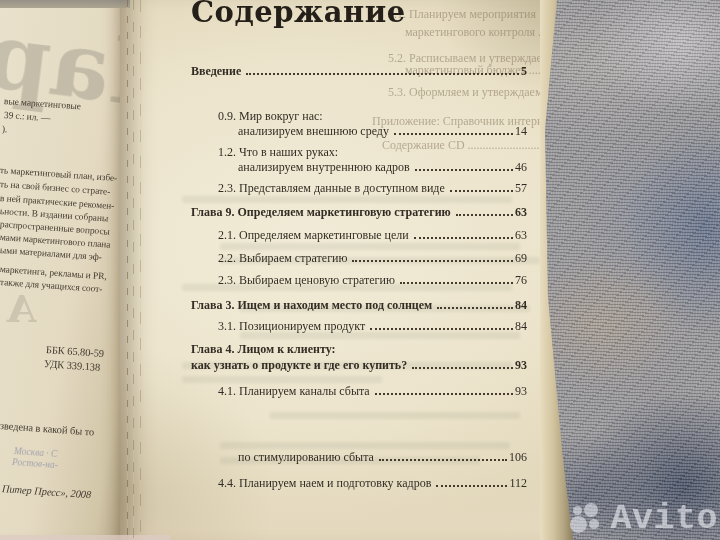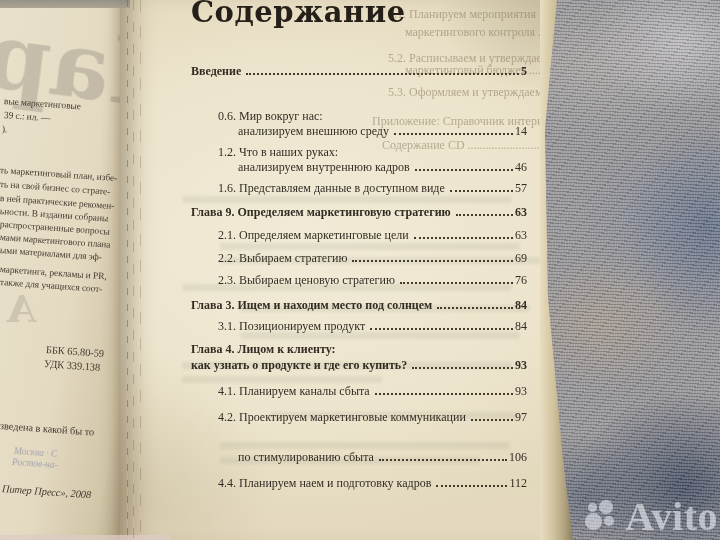--- a/index.html
+++ b/index.html
@@ -71,21 +71,21 @@
       radial-gradient(ellipse 90px 70px at 60% 72%, rgba(150,148,150,.5), transparent 70%);}
 
   
   .wm{position:absolute;right:2px;bottom:3px;display:flex;align-items:center;z-index:5;}
   .wm-logo{position:relative;width:37px;height:34px;margin-right:3px;}
   .wm-logo i{position:absolute;border-radius:50%;background:rgba(238,240,245,.55);}
   .wm-c1{left:3px;top:3px;width:9px;height:9px;}
   .wm-c2{left:14px;top:0;width:14px;height:14px;}
   .wm-c3{left:0;top:13px;width:17px;height:17px;}
   .wm-c4{left:19px;top:16px;width:10px;height:10px;}
-  .wm-text{font-family:Liberation Serif, serif;font-weight:700;font-size:40px;letter-spacing:.5px;
+  .wm-text{font-family:Liberation Mono, monospace;font-weight:700;font-size:35px;letter-spacing:.5px;
     color:rgba(240,242,246,.6);line-height:1;text-align:center;}
 </style>
 </head>
 <body>
 
 <div id="shot">
 
   <div class="left-page">
     <div class="ghost-title">Мар</div>
     <div class="ghost-letter">А</div>
@@ -139,37 +139,37 @@
 
     <div class="toc-title">Содержание</div>
 
     <div class="toc">
       <div class="trow ch" style="top:64px">
         <span class="lt">Введение</span>
         <span class="leader"></span>
         <span class="pg">5</span>
       </div>
       <div class="trow sub" style="top:109px">
-        <span class="lt">0.6. Мир вокруг нас:</span>
+        <span class="lt">0.9. Мир вокруг нас:</span>
       </div>
       <div class="trow cont" style="top:124px">
         <span class="lt">анализируем внешнюю среду</span>
         <span class="leader"></span>
         <span class="pg">14</span>
       </div>
       <div class="trow sub" style="top:145px">
         <span class="lt">1.2. Что в наших руках:</span>
       </div>
       <div class="trow cont" style="top:160px">
         <span class="lt">анализируем внутреннюю кадров</span>
         <span class="leader"></span>
         <span class="pg">46</span>
       </div>
       <div class="trow sub" style="top:181px">
-        <span class="lt">1.6. Представляем данные в доступном виде</span>
+        <span class="lt">2.3. Представляем данные в доступном виде</span>
         <span class="leader"></span>
         <span class="pg">57</span>
       </div>
       <div class="trow ch" style="top:205px">
         <span class="lt">Глава 9. Определяем маркетинговую стратегию</span>
         <span class="leader"></span>
         <span class="pg">63</span>
       </div>
       <div class="trow sub" style="top:228px">
         <span class="lt">2.1. Определяем маркетинговые цели</span>
@@ -201,25 +201,20 @@
       </div>
       <div class="trow ch" style="top:358px">
         <span class="lt">как узнать о продукте и где его купить?</span>
         <span class="leader"></span>
         <span class="pg">93</span>
       </div>
       <div class="trow sub" style="top:384px">
         <span class="lt">4.1. Планируем каналы сбыта</span>
         <span class="leader"></span>
         <span class="pg">93</span>
-      </div>
-      <div class="trow sub" style="top:410px">
-        <span class="lt">4.2. Проектируем маркетинговые коммуникации</span>
-        <span class="leader"></span>
-        <span class="pg">97</span>
       </div>
       <div class="trow cont" style="top:450px">
         <span class="lt">по стимулированию сбыта</span>
         <span class="leader"></span>
         <span class="pg">106</span>
       </div>
       <div class="trow sub" style="top:476px">
         <span class="lt">4.4. Планируем наем и подготовку кадров</span>
         <span class="leader"></span>
         <span class="pg">112</span>

